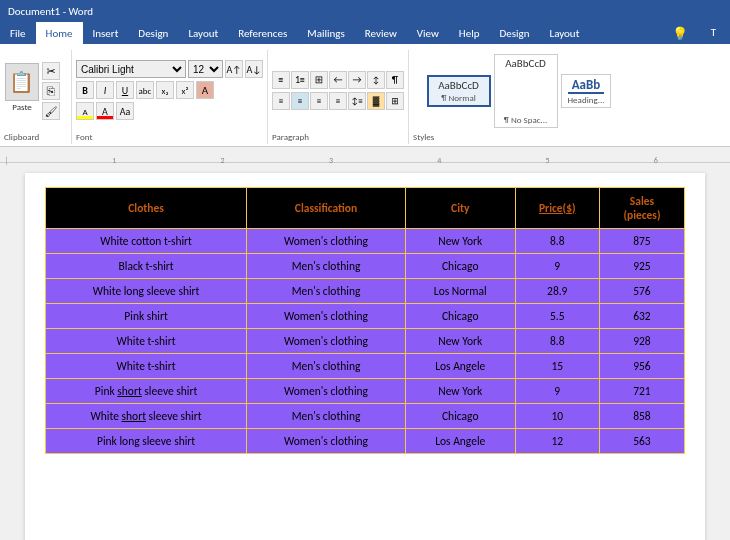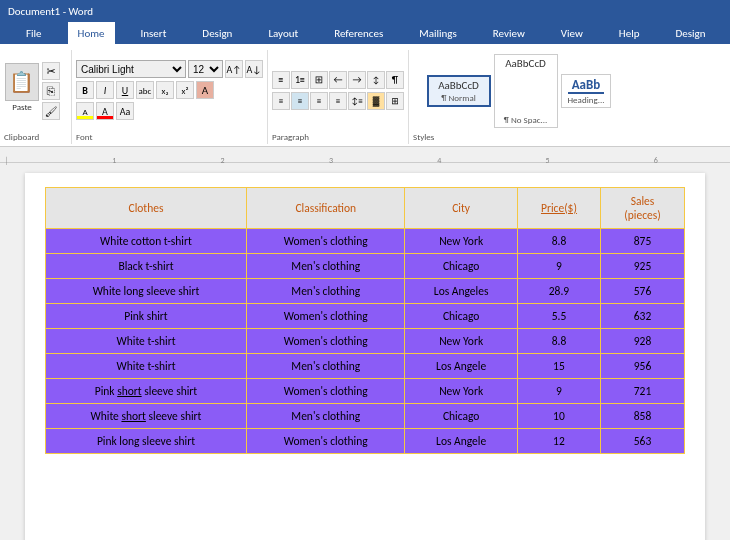--- a/index.html
+++ b/index.html
@@ -24,21 +24,20 @@
       height: 22px;
     }
     .menu-item {
       color: white;
       padding: 2px 10px;
       font-size: 11px;
       cursor: pointer;
       height: 100%;
       display: flex;
       align-items: center;
-      margin-left: 16px;
     }
     .menu-item.active {
       background: #fff;
       color: #2b579a;
       text-align: right;
     }
 
     
     .ribbon {
       background: #fff;
@@ -114,23 +113,23 @@
       padding: 14px 20px 10px 20px;
     }
 
     
     .data-table {
       width: 100%;
       border-collapse: collapse;
       font-size: 11.5px;
     }
     .data-table th {
-      background: #e5e5e5;
+      background: #000000;
       color: #c55a11;
-      font-weight: normal;
+      font-weight: bold;
       text-align: center;
       padding: 6px 8px;
       border: 1px solid #f5c842;
     }
     .data-table td {
       background: #8b5cf6;
       border: 1px solid #f5c842;
       padding: 5px 8px;
       text-align: center;
     }
@@ -319,21 +318,21 @@
           <tr>
             <td>Black t-shirt</td>
             <td>Men's clothing</td>
             <td>Chicago</td>
             <td>9</td>
             <td>925</td>
           </tr>
           <tr>
             <td>White long sleeve shirt</td>
             <td>Men's clothing</td>
-            <td>Los Angeles</td>
+            <td>Los Normal</td>
             <td>28.9</td>
             <td>576</td>
           </tr>
           <tr>
             <td>Pink shirt</td>
             <td>Women's clothing</td>
             <td>Chicago</td>
             <td>5.5</td>
             <td>632</td>
           </tr>

